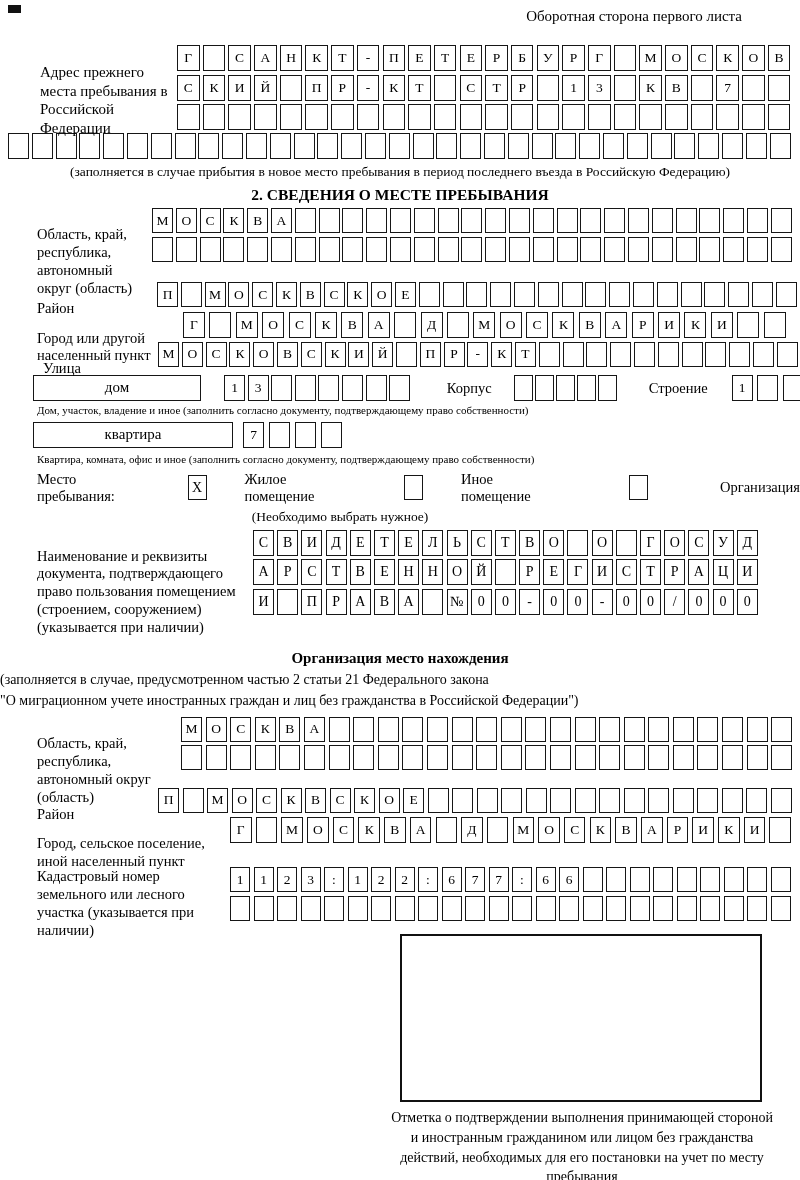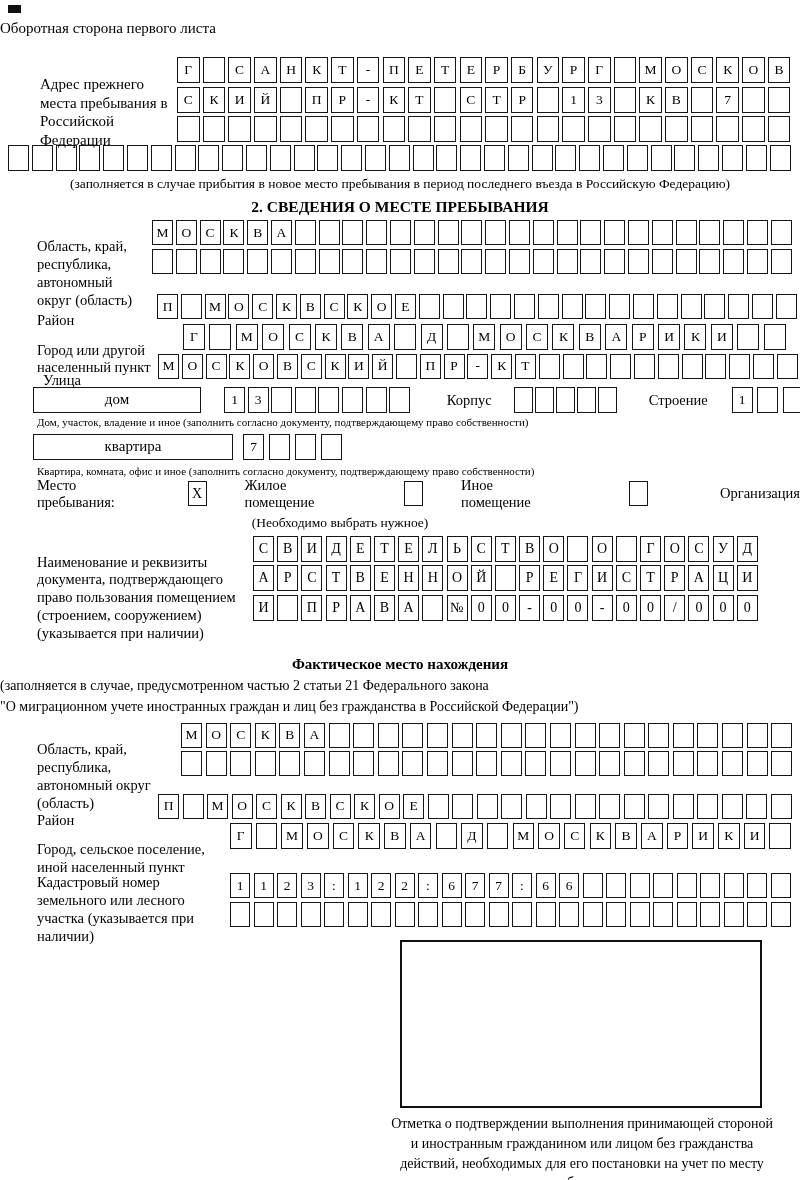--- a/index.html
+++ b/index.html
@@ -1,19 +1,19 @@
 <!DOCTYPE html>
 <html><head>
 <meta charset="utf-8">
 <style>
   html,body{margin:0;padding:0;background:#fff;}
   body{width:800px;font-family:"Liberation Serif","DejaVu Serif",serif;color:#000;}
   #sheet{position:relative;width:800px;height:1180px;background:#fff;overflow:hidden;}
   .corner-mark{position:absolute;left:8px;top:5px;width:13px;height:8px;background:#111;}
-  .title{padding-top:20px;padding-right:58px;text-align:left;font-size:15px;}
+  .title{padding-top:8px;padding-right:58px;text-align:right;font-size:15px;}
 
   
   .boxrow{display:flex;}
   .cb{flex:none;box-sizing:border-box;height:25px;border:1.6px solid #161616;
       display:flex;align-items:center;justify-content:center;
       font-size:13.5px;background:#fff;}
   .rows>.boxrow{margin-bottom:3.5px;}
 
   .row-addr .cb{width:22.5px;margin-right:3.2px;height:26px;}
   .row-addr-full .cb{width:21px;margin-right:2.8px;height:26px;}
@@ -55,21 +55,21 @@
   .dom-row{display:flex;align-items:flex-start;margin-left:33px;margin-top:3px;gap:16px;}
   .wbox{flex:none;box-sizing:border-box;border:1.6px solid #161616;height:26px;
         display:flex;align-items:center;justify-content:center;font-size:15px;background:#fff;}
   .dom-wbox{width:168px;}
   .kv-wbox{width:200px;}
   .inline-lbl{font-size:14.5px;line-height:26px;}
   .caption{margin-left:37px;font-size:11px;margin-top:3px;}
 
   .kv-row{display:flex;align-items:flex-start;margin-left:33px;margin-top:6px;}
 
-  .mesto-row{display:flex;align-items:center;margin-left:37px;font-size:14.5px;gap:28px;}
+  .mesto-row{display:flex;align-items:center;margin-left:37px;margin-top:6px;font-size:14.5px;gap:28px;}
   .chk{flex:none;box-sizing:border-box;width:19px;height:25px;border:1.6px solid #161616;
        display:flex;align-items:center;justify-content:center;font-size:14px;}
   .choose-note{width:680px;text-align:center;font-size:13.5px;margin-top:4px;}
 
   .f-doc{margin-top:5px;min-height:114px;}
   .f-doc .lbl{width:215px;}
 
   .fact-note{text-align:left;font-size:14px;line-height:1.55;margin-top:2px;}
 
   .f-oblast2{margin-top:5px;min-height:71px;}
@@ -502,21 +502,21 @@
           <span class="cb">0</span>
           <span class="cb">0</span>
           <span class="cb">/</span>
           <span class="cb">0</span>
           <span class="cb">0</span>
           <span class="cb">0</span>
         </div>
     </div>
   </div>
 
-  <div class="sec-heading" style="font-size:15px;">Фактическое место нахождения</div>
+  <div class="sec-heading" style="font-size:15px;">Организация место нахождения</div>
   <div class="fact-note">
     <div>(заполняется в случае, предусмотренном частью 2 статьи 21 Федерального закона</div>
     <div>"О миграционном учете иностранных граждан и лиц без гражданства в Российской Федерации")</div>
   </div>
 
   <div class="field f-oblast2">
     <div class="lbl">Область, край, республика, автономный округ (область)</div>
     <div class="rows ml181">
       <div class="boxrow row-s25">
           <span class="cb">М</span>

